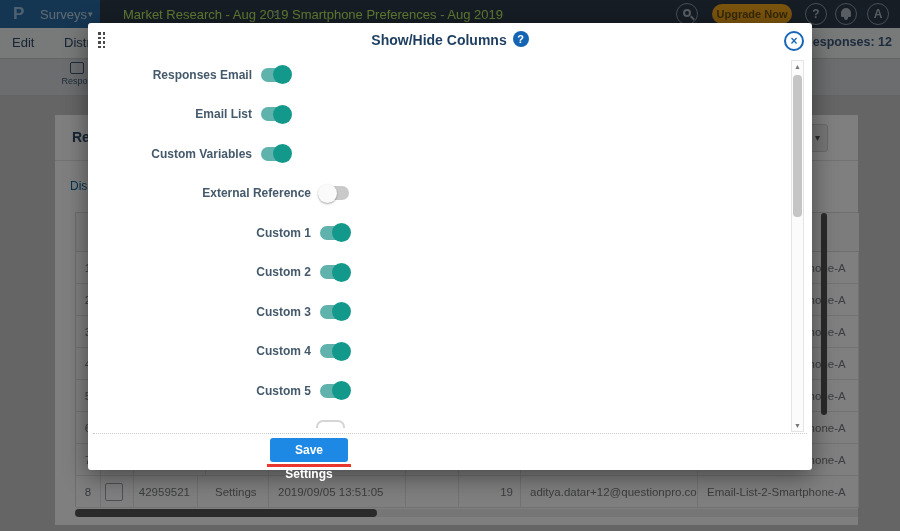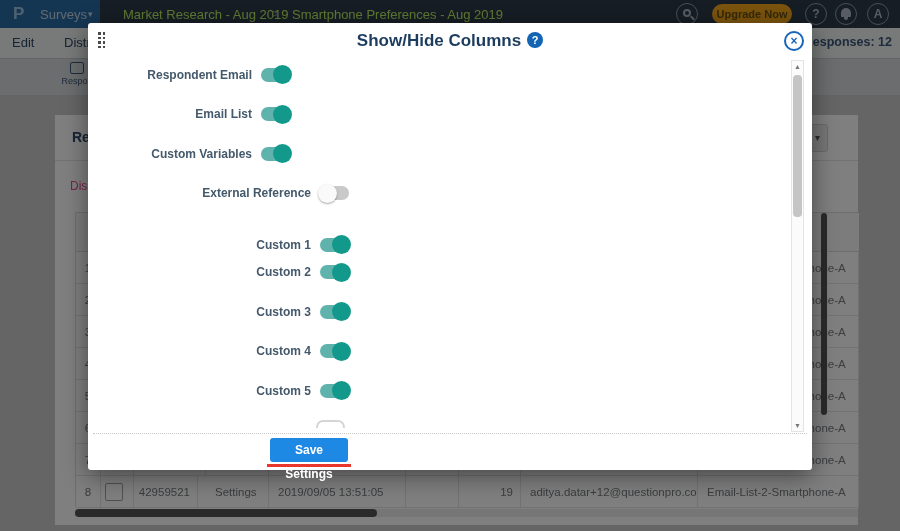--- a/index.html
+++ b/index.html
@@ -51,21 +51,21 @@
                border-radius:2px; }
   #tool-label { font-size:9px; color:#3c5a78; margin-top:2px; }
 
   
   #panel { left:55px; top:115px; width:803px; height:410px; background:#ffffff; }
   #panel-header { left:0; top:0; width:803px; height:46px; border-bottom:1px solid #e2e4e6; }
   #panel-title { left:17px; top:14px; font-size:14px; font-weight:bold; color:#2c4a6a; }
   #filter-dropdown { left:653px; top:9px; width:120px; height:28px; background:#eceded;
                      border:1px solid #d0d3d5; border-radius:3px; }
   #filter-caret { position:absolute; right:7px; top:7px; font-size:10px; color:#555; }
-  #displaying-text { left:15px; top:64px; font-size:12px; color:#ec4899; }
+  #displaying-text { left:15px; top:64px; font-size:12px; color:#0369a1; }
 
   
   #resp-table { left:20px; top:97px; width:783px; height:295px; border:1px solid #d8dcde;
                 border-right:none; }
   #table-header { position:absolute; left:0; top:0; width:783px; height:39px;
                   background:#f8f9fa; border-bottom:1px solid #d8dcde; }
   .t-row { position:absolute; left:0; width:783px; height:32px; border-bottom:1px solid #e2e5e7;
            background:#fff; }
   .t-cell { position:absolute; top:0; height:32px; font-size:11.5px; color:#75797d;
             line-height:32px; overflow:hidden; white-space:nowrap; border-right:1px solid #e2e5e7; }
@@ -82,21 +82,21 @@
   
   #overlay { position:absolute; inset:0; background:rgba(0,0,0,0.5); z-index:10; }
 
   
   #modal { position:absolute; left:88px; top:23px; width:724px; height:447px; background:#fff;
            z-index:20; border-radius:3px; box-shadow:0 6px 24px rgba(0,0,0,0.45); }
   #drag-handle { left:10px; top:9px; width:11px; height:17px;
                  display:grid; grid-template-columns:3px 3px; grid-auto-rows:3px; gap:1.6px; }
   #drag-handle i { background:#4a4a4a; width:2.6px; height:2.6px; }
   #modal-titlebar { left:0; top:8px; width:724px; height:24px; text-align:center; }
-  #modal-title { font-size:17px; font-weight:bold; color:#1d3d5f; }
+  #modal-title { font-size:14px; font-weight:bold; color:#1d3d5f; }
   #modal-help { display:inline-block; width:16px; height:16px; border-radius:50%;
                 background:#1464b4; color:#fff; font-size:11px; font-weight:bold;
                 line-height:16px; text-align:center; vertical-align:2px; margin-left:6px; }
   #modal-close { left:696px; top:8px; width:20px; height:20px; border:2px solid #1766b8;
                  border-radius:50%; color:#1766b8; font-size:12px; font-weight:bold;
                  text-align:center; line-height:17px; }
 
   #toggle-viewport { left:0; top:36px; width:700px; height:369px; overflow:hidden; }
   .toggle-row { position:absolute; left:0; height:19px; display:flex; align-items:center;
                 justify-content:flex-end; gap:9px; }
@@ -307,21 +307,21 @@
         <i></i>
     </div>
     <div id="modal-titlebar" class="abs">
       <span id="modal-title">Show/Hide Columns</span><span id="modal-help">?</span>
     </div>
     <div id="modal-close" class="abs">×</div>
 
     <div id="toggle-viewport" class="abs">
       <div id="toggle-rows">
           <div class="toggle-row groupA" style="top: 6px;">
-            <span class="toggle-label">Respondent Email</span>
+            <span class="toggle-label">Responses Email</span>
             <div class="switch on">
               <div class="knob"></div>
             </div>
           </div>
           <div class="toggle-row groupA" style="top: 45.5px;">
             <span class="toggle-label">Email List</span>
             <div class="switch on">
               <div class="knob"></div>
             </div>
           </div>
@@ -330,21 +330,21 @@
             <div class="switch on">
               <div class="knob"></div>
             </div>
           </div>
           <div class="toggle-row groupB" style="top: 124.5px;">
             <span class="toggle-label">External Reference</span>
             <div class="switch off">
               <div class="knob"></div>
             </div>
           </div>
-          <div class="toggle-row groupB" style="top: 176px; text-align: right;">
+          <div class="toggle-row groupB" style="top: 164px; text-align: right;">
             <span class="toggle-label">Custom 1</span>
             <div class="switch on">
               <div class="knob"></div>
             </div>
           </div>
           <div class="toggle-row groupB" style="top: 203.5px;">
             <span class="toggle-label">Custom 2</span>
             <div class="switch on">
               <div class="knob"></div>
             </div>

